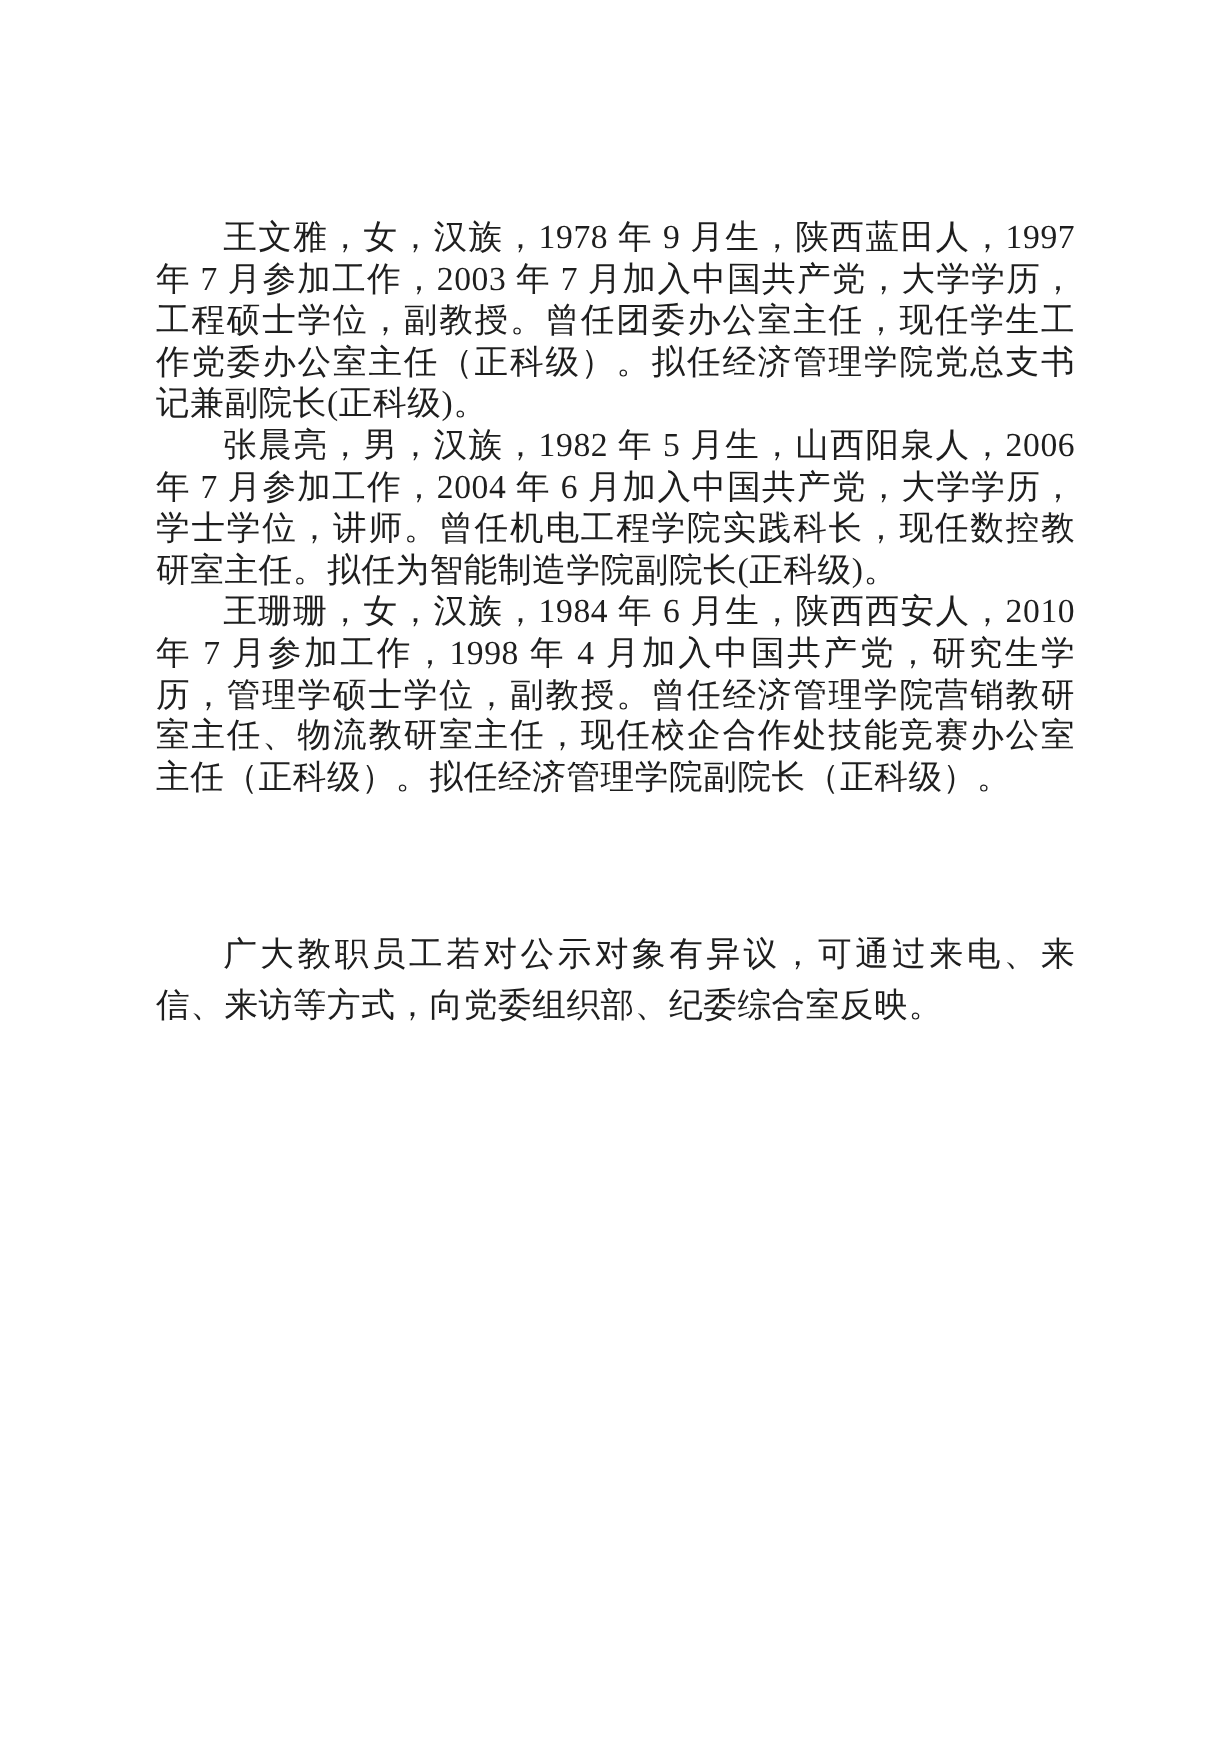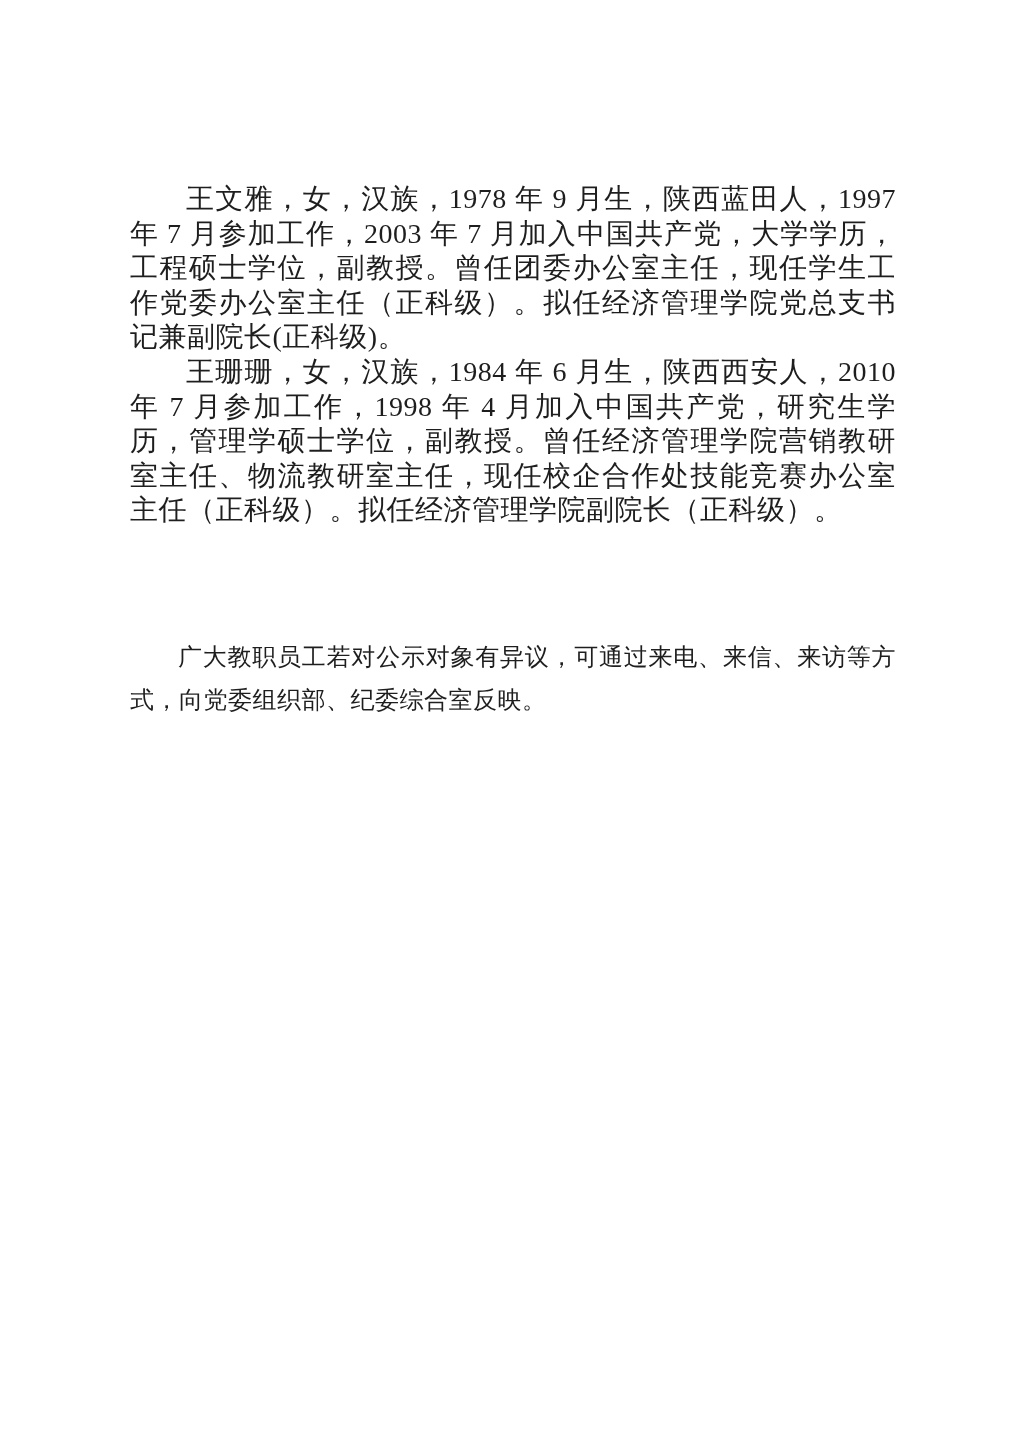--- a/index.html
+++ b/index.html
@@ -28,30 +28,31 @@
     font-size: 28px;
     line-height: 34.6px;
     text-align: justify;
     text-indent: 2em;
     letter-spacing: 0.5px;
     word-break: break-all;
   }
   p.closing {
     margin: 108px 0 0 0;
     padding: 0;
-    font-size: 24px;
+    font-size: 28px;
     line-height: 43px;
     text-align: justify;
     text-indent: 2em;
     letter-spacing: 0.5px;
     word-break: break-all;
   }
 </style>
 </head>
 <body>
 
 <div class="page">
   <div class="content">
     <p class="bio">王文雅，女，汉族，1978 年 9 月生，陕西蓝田人，1997 年 7 月参加工作，2003 年 7 月加入中国共产党，大学学历，工程硕士学位，副教授。曾任团委办公室主任，现任学生工作党委办公室主任（正科级）。拟任经济管理学院党总支书记兼副院长(正科级)。</p>
+    <p class="bio">张晨亮，男，汉族，1982 年 5 月生，山西阳泉人，2006 年 7 月参加工作，2004 年 6 月加入中国共产党，大学学历，学士学位，讲师。曾任机电工程学院实践科长，现任数控教研室主任。拟任为智能制造学院副院长(正科级)。</p>
     <p class="bio">王珊珊，女，汉族，1984 年 6 月生，陕西西安人，2010 年 7 月参加工作，1998 年 4 月加入中国共产党，研究生学历，管理学硕士学位，副教授。曾任经济管理学院营销教研室主任、物流教研室主任，现任校企合作处技能竞赛办公室主任（正科级）。拟任经济管理学院副院长（正科级）。</p>
     <p class="closing">广大教职员工若对公示对象有异议，可通过来电、来信、来访等方式，向党委组织部、纪委综合室反映。</p>
   </div>
 </div>
 
 </body></html>

